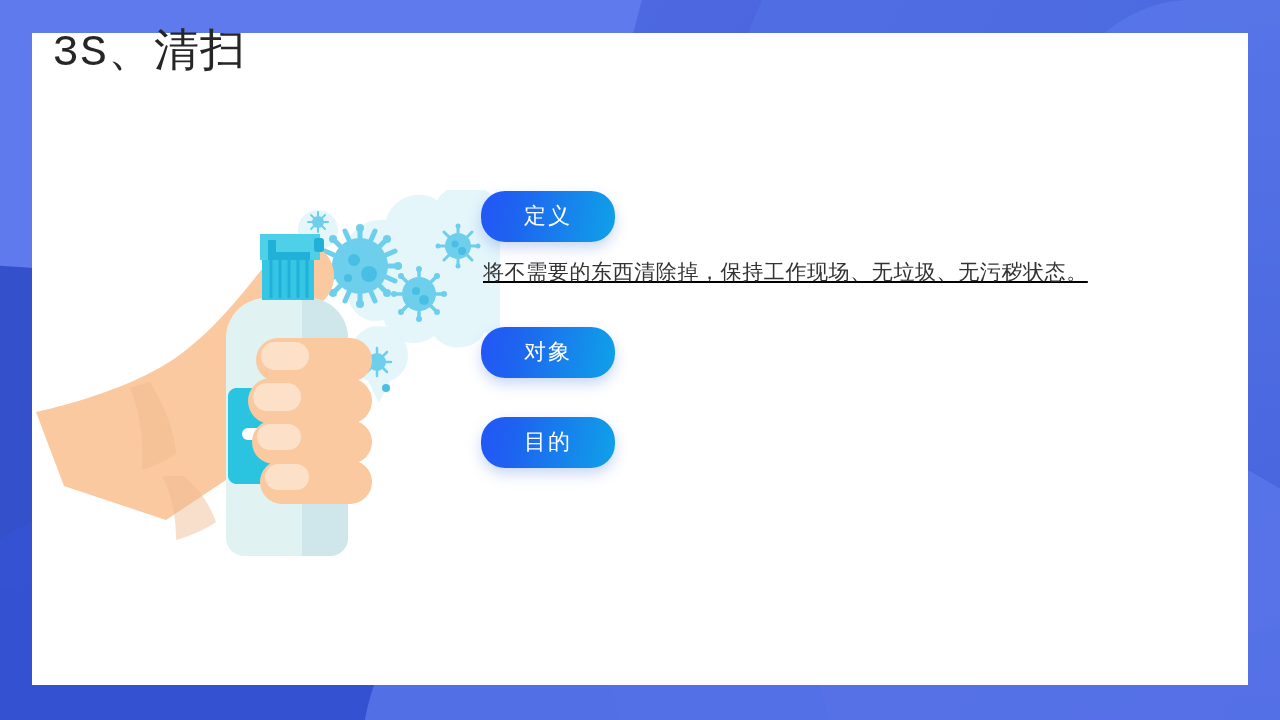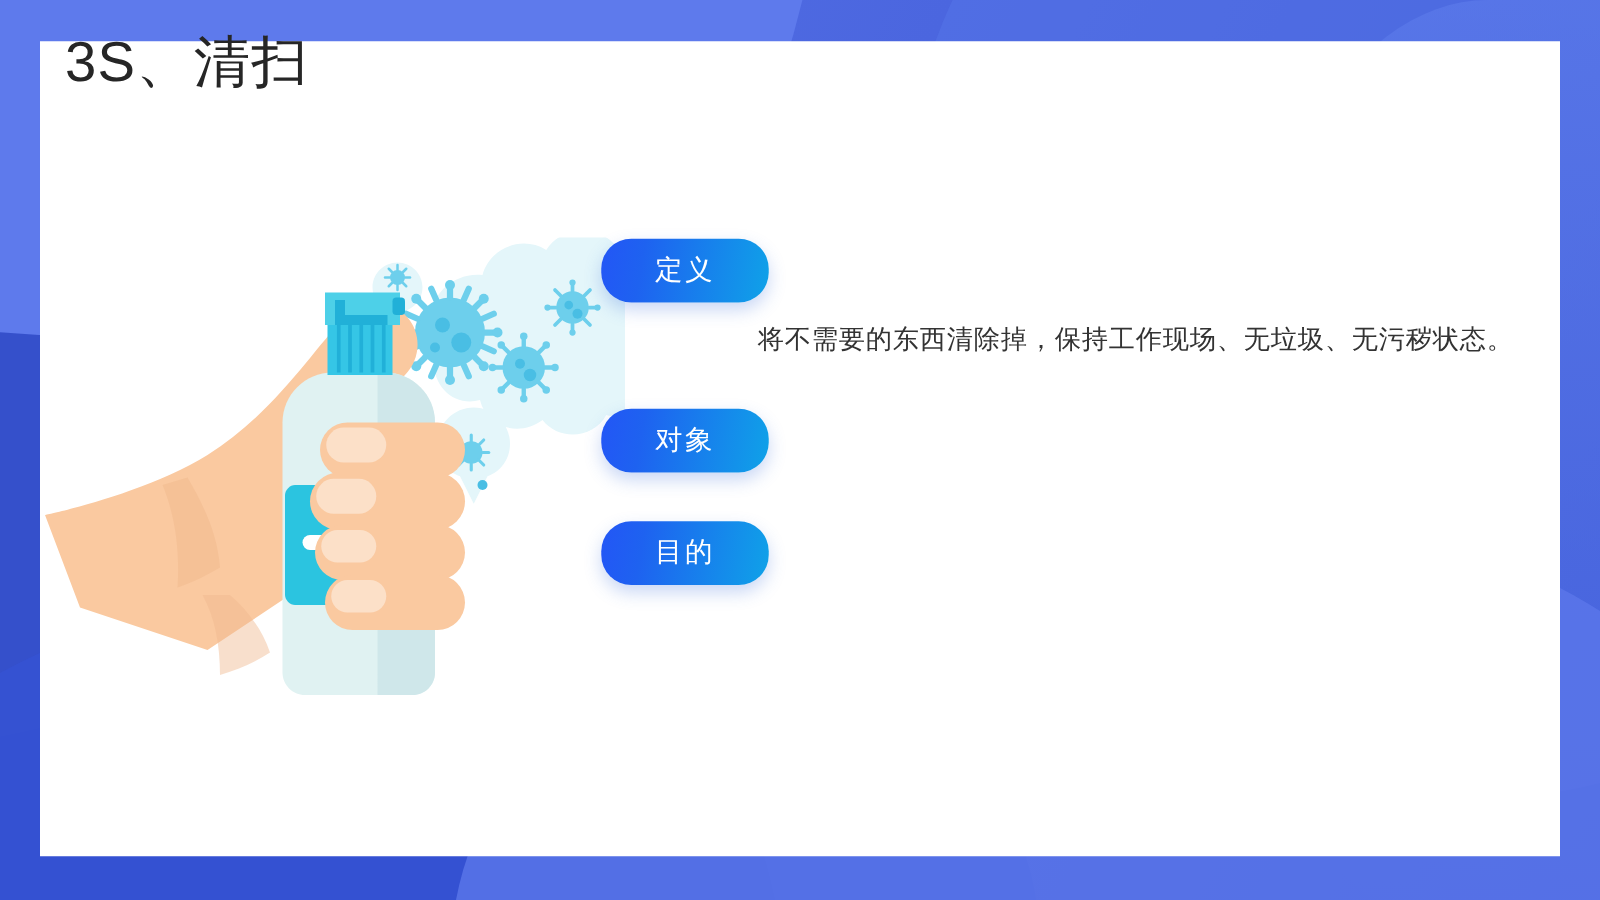--- a/index.html
+++ b/index.html
@@ -96,60 +96,60 @@
   }
 
   .slide-title {
     position: absolute;
     left: 52px;
     top: 20px;
     font-size: 45px;
     color: #262626;
     letter-spacing: 1px;
     white-space: nowrap;
+    font-family: Liberation Mono, monospace;
   }
 
   
   .illustration {
     position: absolute;
     left: 30px;
     top: 190px;
     width: 470px;
     height: 400px;
   }
 
   
   .content {
     position: absolute;
     left: 481px;
     top: 191px;
     width: 730px;
   }
-  .block { margin-bottom: 12px; }
+  .block { margin-bottom: 12px; text-decoration: underline; }
   .badge {
     display: inline-block;
     min-width: 134px;
     box-sizing: border-box;
     padding: 10px 26px 11px;
     border-radius: 24px;
     background: linear-gradient(100deg, #2356F6 0%, #1E62F0 25%, #0FA2E8 100%);
     color: #ffffff;
     font-size: 22px;
     text-align: center;
     letter-spacing: 2px;
     box-shadow: 0 6px 14px rgba(60, 110, 220, .28);
   }
   .para {
     margin: 16px 0 0 2px;
     font-size: 21px;
     line-height: 1.5;
     color: #333333;
     letter-spacing: .6px;
     white-space: nowrap;
-    text-align: right;
   }
   .block-1 .para { margin-top: 14px; }
   .block-2 { margin-top: 39px; }
   .block-3 { margin-top: 39px; }
 </style>
 </head>
 <body>
 
 <div id="slide">
 

